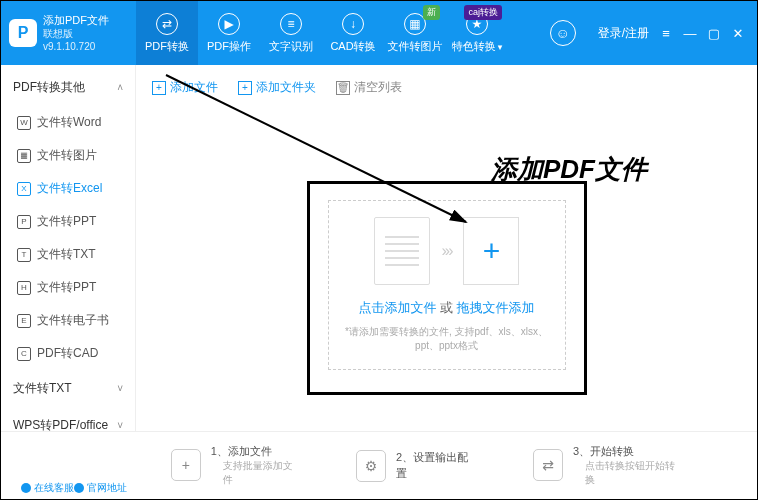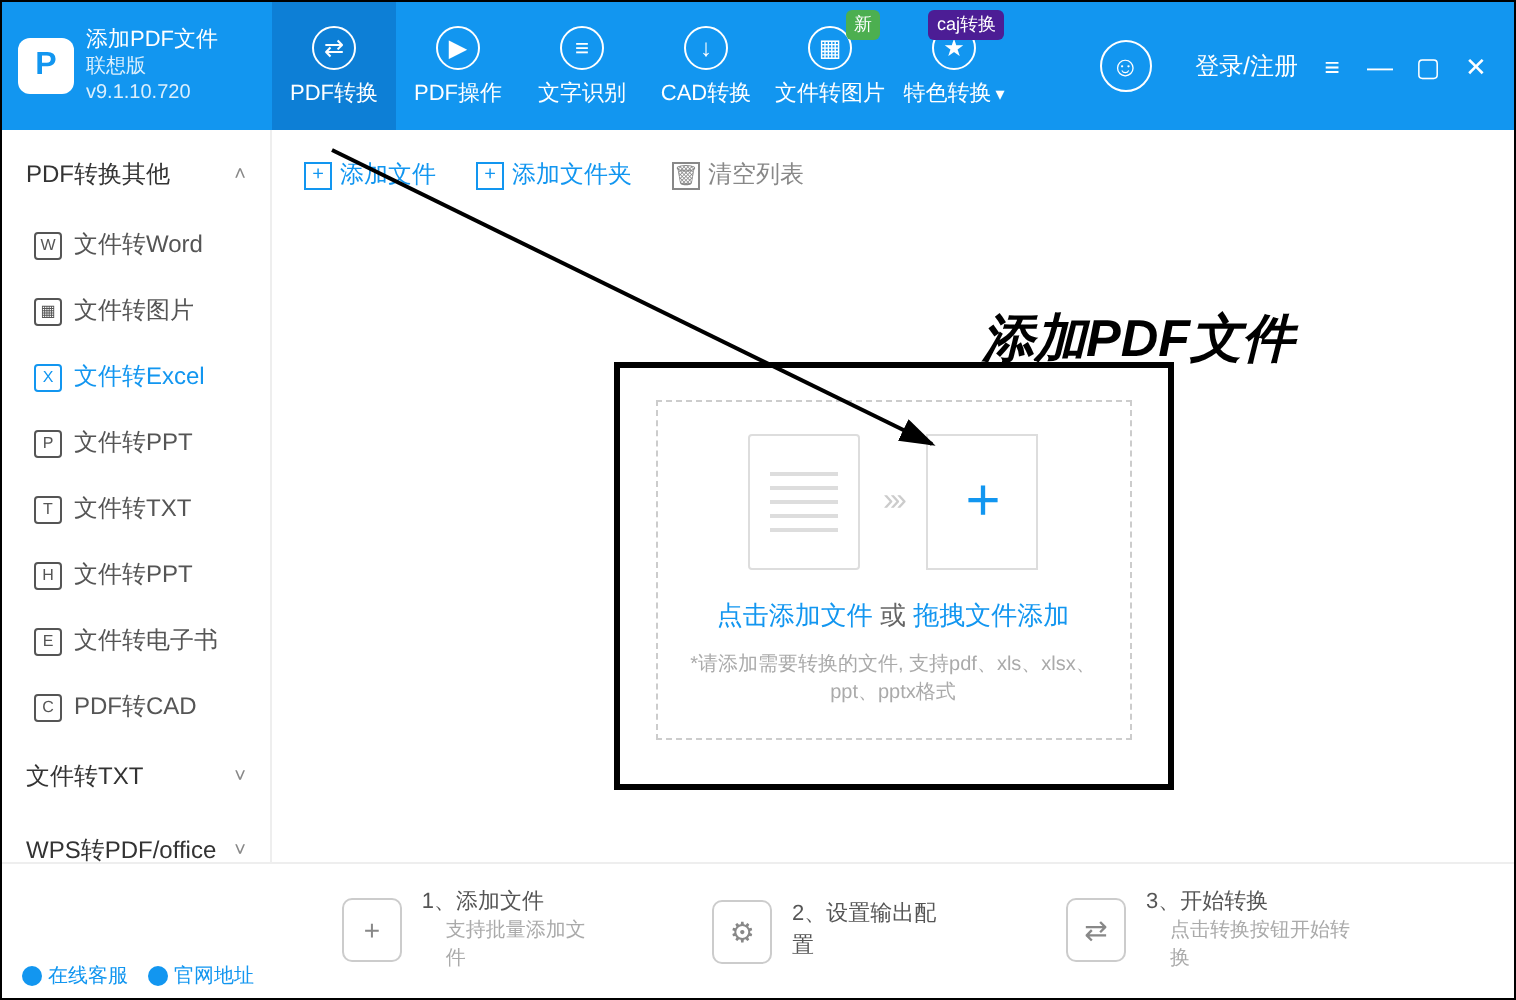--- a/index.html
+++ b/index.html
@@ -53,21 +53,21 @@
 .drop-text { font-size: 13px; color: #666; }
 .drop-text .blue { color: #1296f0; cursor: pointer; }
 .drop-hint { font-size: 10px; color: #aaa; margin-top: 8px; }
 
 .footer { height: 68px; border-top: 1px solid #eee; display: flex; align-items: center; padding: 0 20px; position: relative; }
 .step { display: flex; align-items: center; gap: 10px; margin-right: 60px; }
 .step.s1 { margin-left: 150px; }
 .step-icon { width: 32px; height: 32px; border: 1px solid #ccc; border-radius: 5px; display: flex; align-items: center; justify-content: center; font-size: 14px; color: #888; }
 .step-text { font-size: 11px; color: #555; line-height: 1.4; }
 .step-text .sub { font-size: 10px; color: #aaa; margin-left: 12px; }
-.footer-links { position: absolute; left: 10px; bottom: 4px; font-size: 10px; color: #1296f0; display: flex; gap: 10px; }
+.footer-links { position: absolute; left: 20px; bottom: 4px; font-size: 10px; color: #1296f0; display: flex; }
 .footer-links span { cursor: pointer; display: flex; align-items: center; gap: 3px; }
 .fl-icon { width: 10px; height: 10px; border-radius: 50%; background: #1296f0; }
 </style>
 </head>
 <body>
 
 <div class="header">
   <div class="logo-area">
     <div class="logo-icon">P</div>
     <div class="logo-text">

